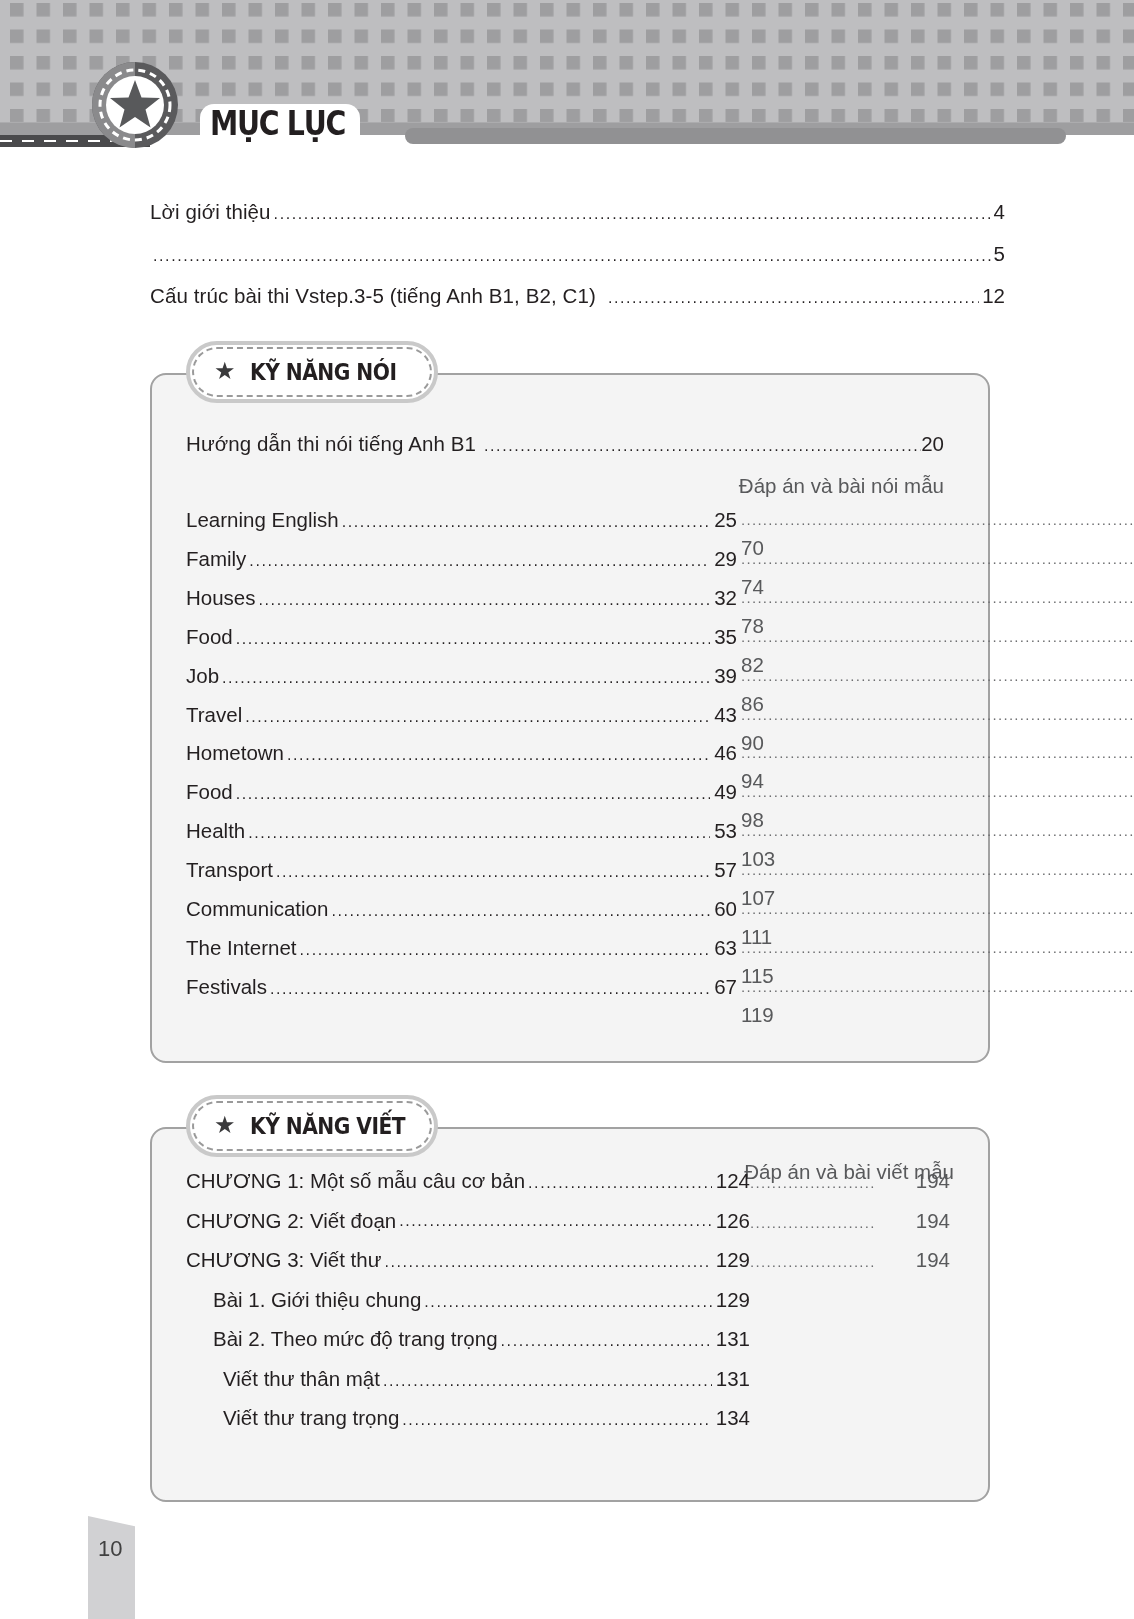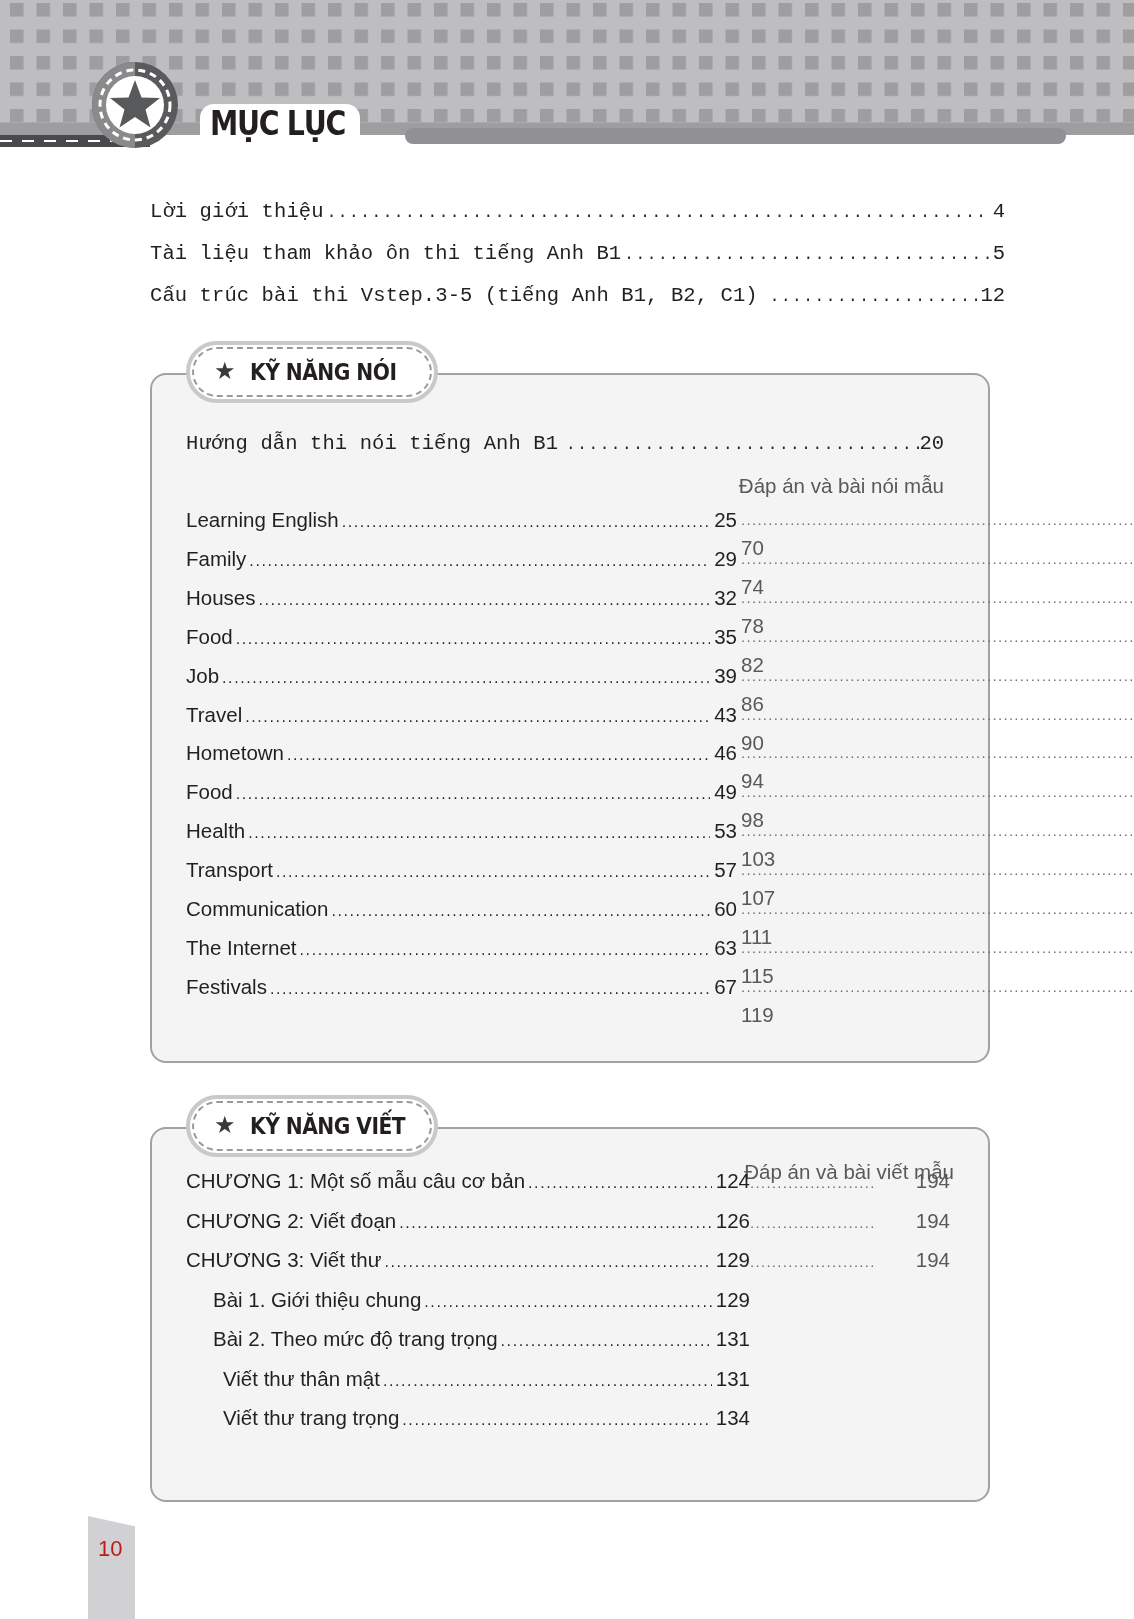--- a/index.html
+++ b/index.html
@@ -33,21 +33,21 @@
   }
   .emblem { position: absolute; left: 90px; top: 60px; width: 90px; height: 90px; }
   .title {
     position: absolute; left: 210px; top: 104px;
     font-family: "DejaVu Sans", sans-serif; font-weight: bold; font-size: 33px;
     letter-spacing: -1.5px; transform: scaleX(0.86); transform-origin: left top;
     color: #231f20; white-space: nowrap;
   }
 
   
-  .row { position: absolute; display: flex; align-items: baseline; font-size: 20.5px; white-space: nowrap; height: 28px; line-height: 28px; font-family: Liberation Mono, monospace; }
+  .row { position: absolute; display: flex; align-items: baseline; font-size: 20.5px; white-space: nowrap; height: 28px; line-height: 28px; }
   .row .label { flex: 0 0 auto; letter-spacing: 0.1px; }
   .row .dots { flex: 1 1 auto; overflow: hidden; color: #231f20; margin: 0 3px; letter-spacing: 1.6px; font-size: 16px; }
   .row .dots::before { content: "......................................................................................................................................................................................................................................................................"; }
   .row .num { flex: 0 0 auto; }
 
   .intro-row { left: 150px; width: 855px; }
 
   .box {
     position: absolute; left: 150px; width: 840px;
     background: #f4f4f4; border: 2px solid #a2a2a2; border-radius: 16px;
@@ -85,21 +85,21 @@
 
   .noi .trow .main { width: 551px; }
   .noi .trow .ans { left: 551px; width: 217px; flex-direction: column; }
   .viet .trow .main { width: 564px; }
   .viet .trow .ans { left: 560px; width: 204px; gap: 40px; }
 
   .page-tab {
     position: absolute; left: 88px; top: 1516px; width: 47px; height: 103px; background: #d1d1d3;
     clip-path: polygon(0 0, 100% 10%, 100% 100%, 0 100%);
   }
-  .page-num { position: absolute; left: 98px; top: 1536px; font-size: 22px; color: #b91c1c; }
+  .page-num { position: absolute; left: 98px; top: 1536px; font-size: 22px; color: #404040; }
 </style>
 </head>
 <body>
 
 <div class="band">
   <svg class="band-squares" width="1134" height="122">
     <defs>
       <pattern id="sq" x="10" y="3" width="26.5" height="26.5" patternUnits="userSpaceOnUse">
         <rect x="0" y="0" width="13.5" height="13.5" fill="#9e9ea0"></rect>
       </pattern>
@@ -122,21 +122,20 @@
   <polygon points="45,20 51.5,37.5 70,38 55.5,49.5 60.5,67.5 45,57 29.5,67.5 34.5,49.5 20,38 38.5,37.5" fill="#58595b"></polygon>
 </svg>
 <div class="title">MỤC LỤC</div>
 
 <div class="row intro-row" style="top:198px;">
   <span class="label">Lời giới thiệu</span>
   <span class="dots"></span>
   <span class="num">4</span>
 </div>
 <div class="row intro-row" style="top:240px;">
-  <span class="label">Tài liệu tham khảo ôn thi tiếng Anh B1</span>
   <span class="dots"></span>
   <span class="num">5</span>
 </div>
 <div class="row intro-row" style="top:282px;">
   <span class="label">Cấu trúc bài thi Vstep.3-5 (tiếng Anh B1, B2, C1)</span>
   <span class="dots" style="margin-left:12px;"></span>
   <span class="num">12</span>
 </div>
 
 <div class="box box-noi"></div>
@@ -311,21 +310,21 @@
         <span>CHƯƠNG 1: Một số mẫu câu cơ bản</span>
         <span class="dots"></span>
         <span>124</span>
       </div>
       <div class="ans">
         <span class="dots"></span>
         <span>194</span>
       </div>
     </div>
     <div class="trow" style="top: 1206.5px;">
-      <div class="main" style="width: 564px;">
+      <div class="main" style="width: 564px; align-items: center;">
         <span>CHƯƠNG 2: Viết đoạn</span>
         <span class="dots"></span>
         <span>126</span>
       </div>
       <div class="ans">
         <span class="dots"></span>
         <span>194</span>
       </div>
     </div>
     <div class="trow" style="top: 1246px;">

